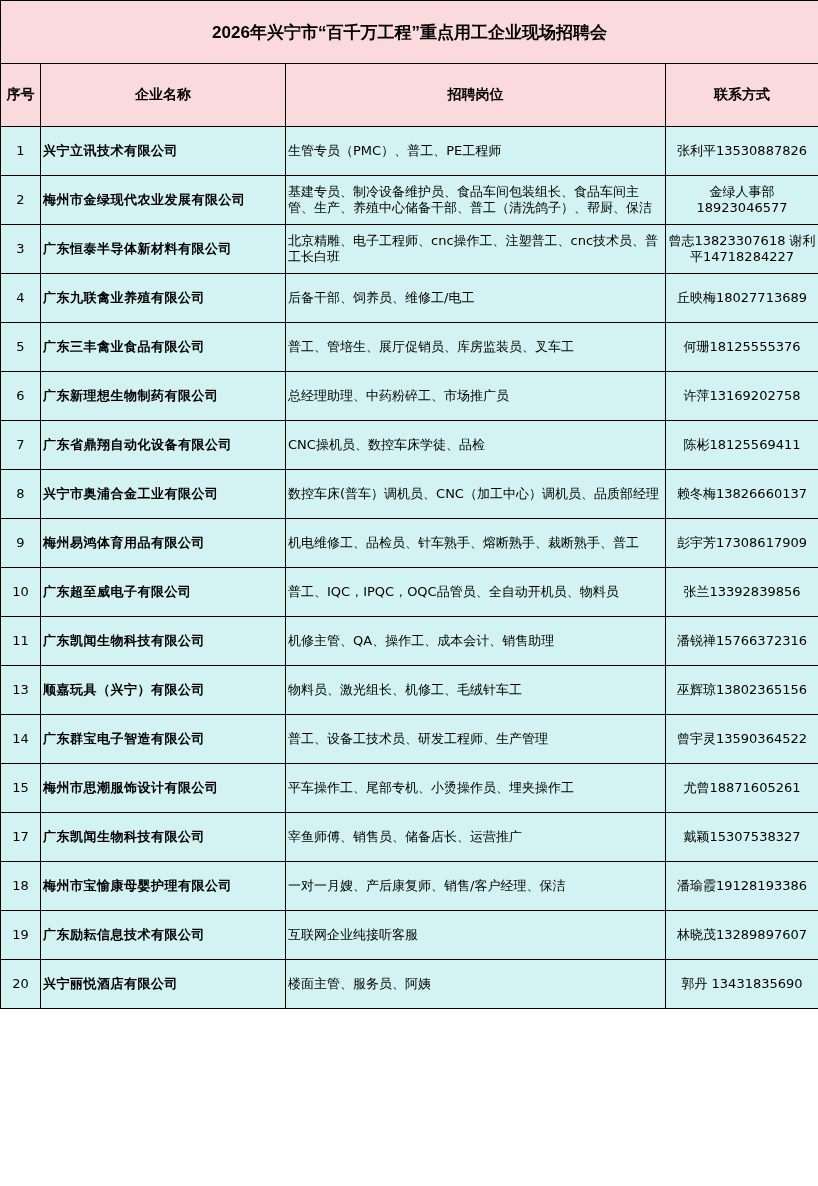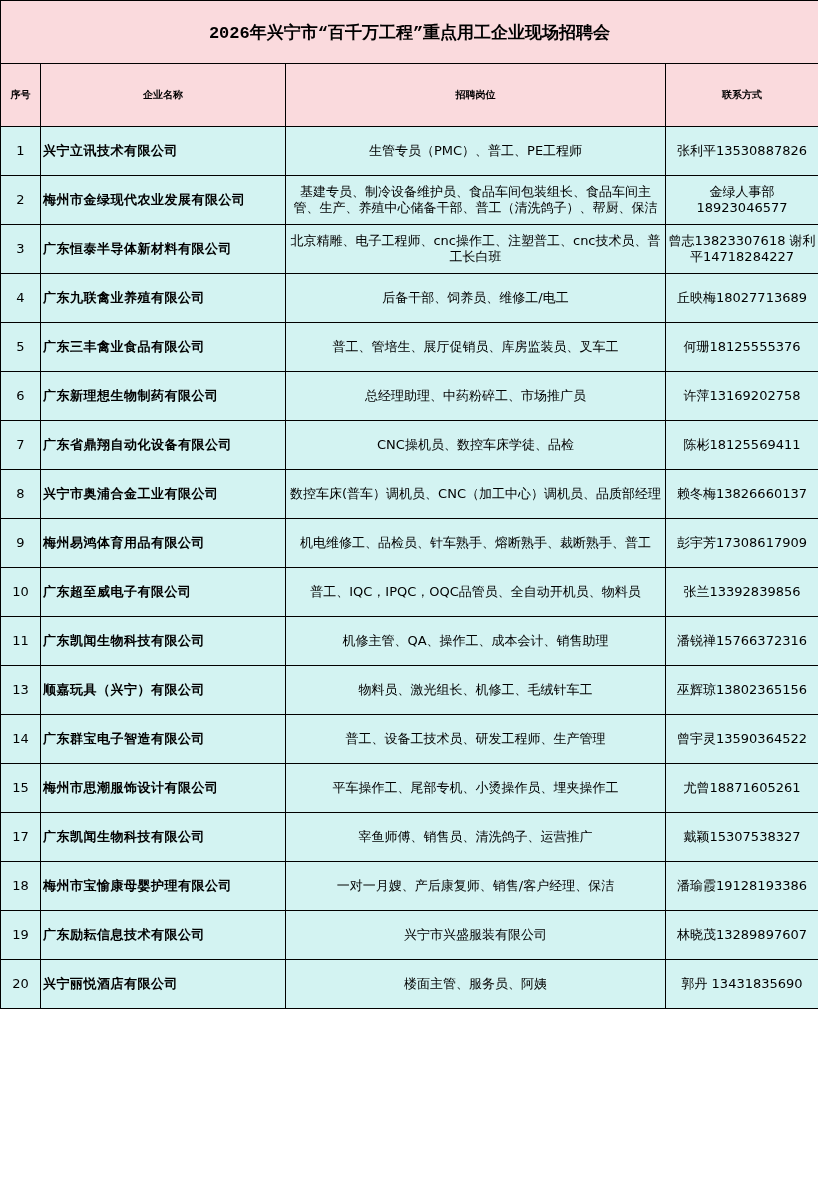--- a/index.html
+++ b/index.html
@@ -16,41 +16,41 @@
     color: #000000;
   }
   col.c-idx { width: 40px; }
   col.c-name { width: 245px; }
   col.c-pos { width: 380px; }
   col.c-contact { width: 153px; }
   tr.title-row td {
     background: #fadadd;
     height: 62px;
     text-align: center;
-    font-family: Liberation Mono, monospace;
+    font-family: Liberation Sans, sans-serif;
     font-weight: bold;
     font-size: 17px;
   }
   tr.header-row th {
     background: #fadadd;
     height: 62px;
     text-align: center;
     font-family: "DejaVu Serif", serif;
     font-weight: bold;
-    font-size: 10px;
+    font-size: 14px;
   }
   tr.data-row td {
     background: #d3f3f2;
     height: 48px;
     font-size: 13px;
     line-height: 16px;
   }
   td.idx { text-align: center; font-size: 12px; }
   td.name { text-align: left; font-weight: bold; letter-spacing: 0.5px; margin-top: 26px; }
-  td.pos { text-align: center; }
+  td.pos { text-align: left; }
   td.contact { text-align: center; font-size: 12.5px; }
 </style>
 </head>
 <body>
 
 <table class="sheet">
   <colgroup>
     <col class="c-idx">
       <col class="c-name">
       <col class="c-pos">
@@ -146,33 +146,33 @@
   </tr>
       <tr class="data-row">
     <td class="idx">15</td>
     <td class="name">梅州市思潮服饰设计有限公司</td>
     <td class="pos">平车操作工、尾部专机、小烫操作员、埋夹操作工</td>
     <td class="contact">尤曾18871605261</td>
   </tr>
       <tr class="data-row">
     <td class="idx">17</td>
     <td class="name">广东凯闻生物科技有限公司</td>
-    <td class="pos">宰鱼师傅、销售员、清洗鸽子、运营推广</td>
+    <td class="pos">宰鱼师傅、销售员、储备店长、运营推广</td>
     <td class="contact">戴颖15307538327</td>
   </tr>
       <tr class="data-row">
     <td class="idx">18</td>
     <td class="name">梅州市宝愉康母婴护理有限公司</td>
     <td class="pos">一对一月嫂、产后康复师、销售/客户经理、保洁</td>
     <td class="contact">潘瑜霞19128193386</td>
   </tr>
       <tr class="data-row">
     <td class="idx">19</td>
     <td class="name">广东励耘信息技术有限公司</td>
-    <td class="pos">兴宁市兴盛服装有限公司</td>
+    <td class="pos">互联网企业纯接听客服</td>
     <td class="contact">林晓茂13289897607</td>
   </tr>
       <tr class="data-row">
     <td class="idx">20</td>
     <td class="name">兴宁丽悦酒店有限公司</td>
     <td class="pos">楼面主管、服务员、阿姨</td>
     <td class="contact">郭丹 13431835690</td>
   </tr>
     </tbody>
 </table>

